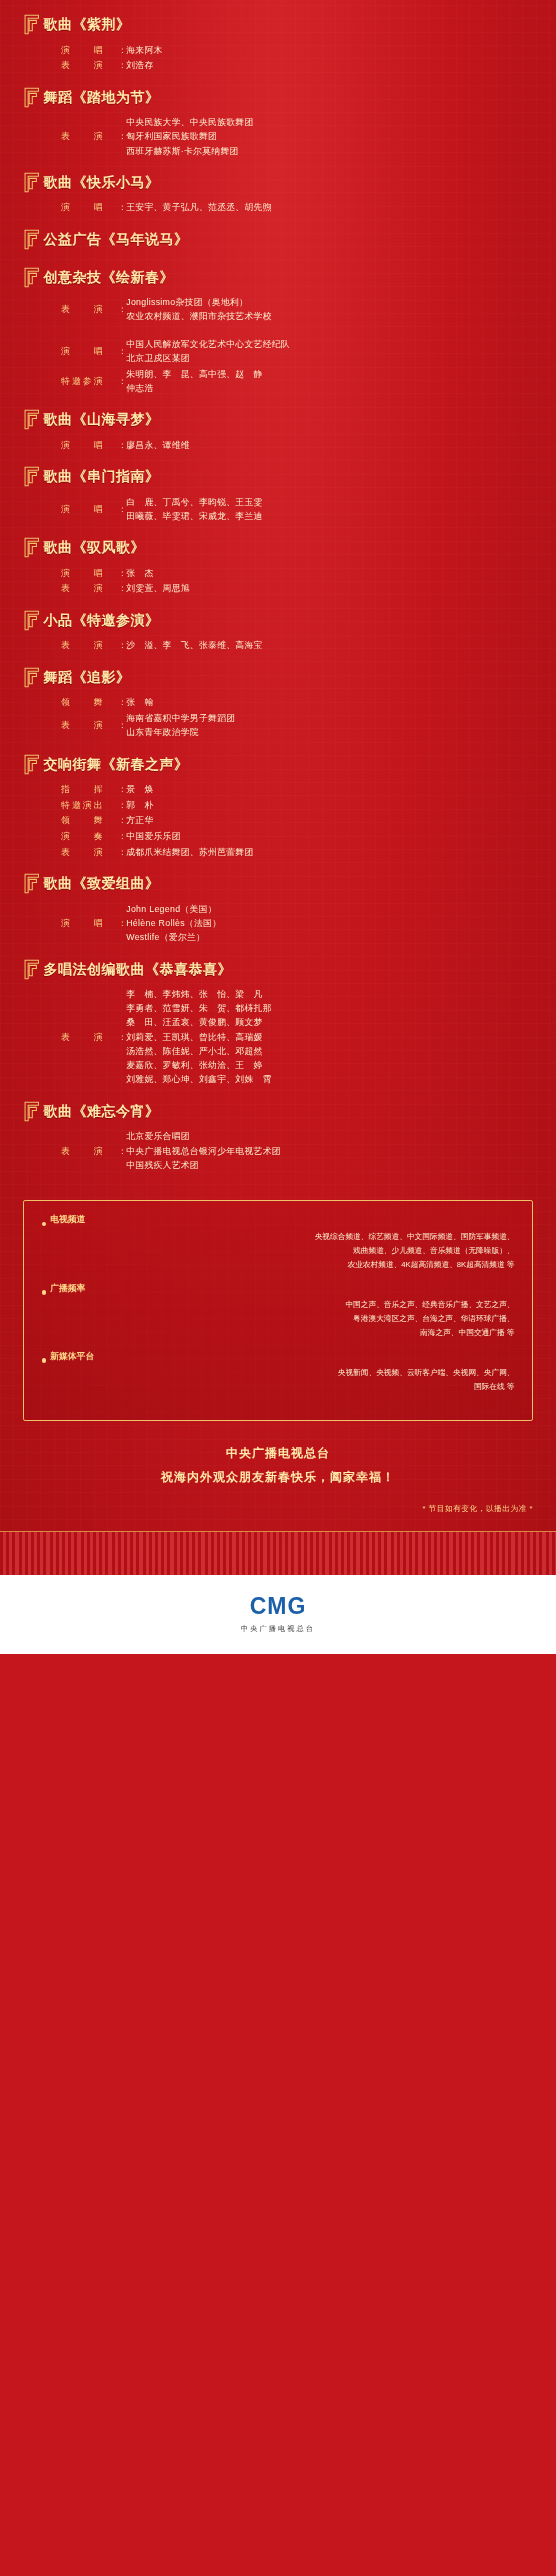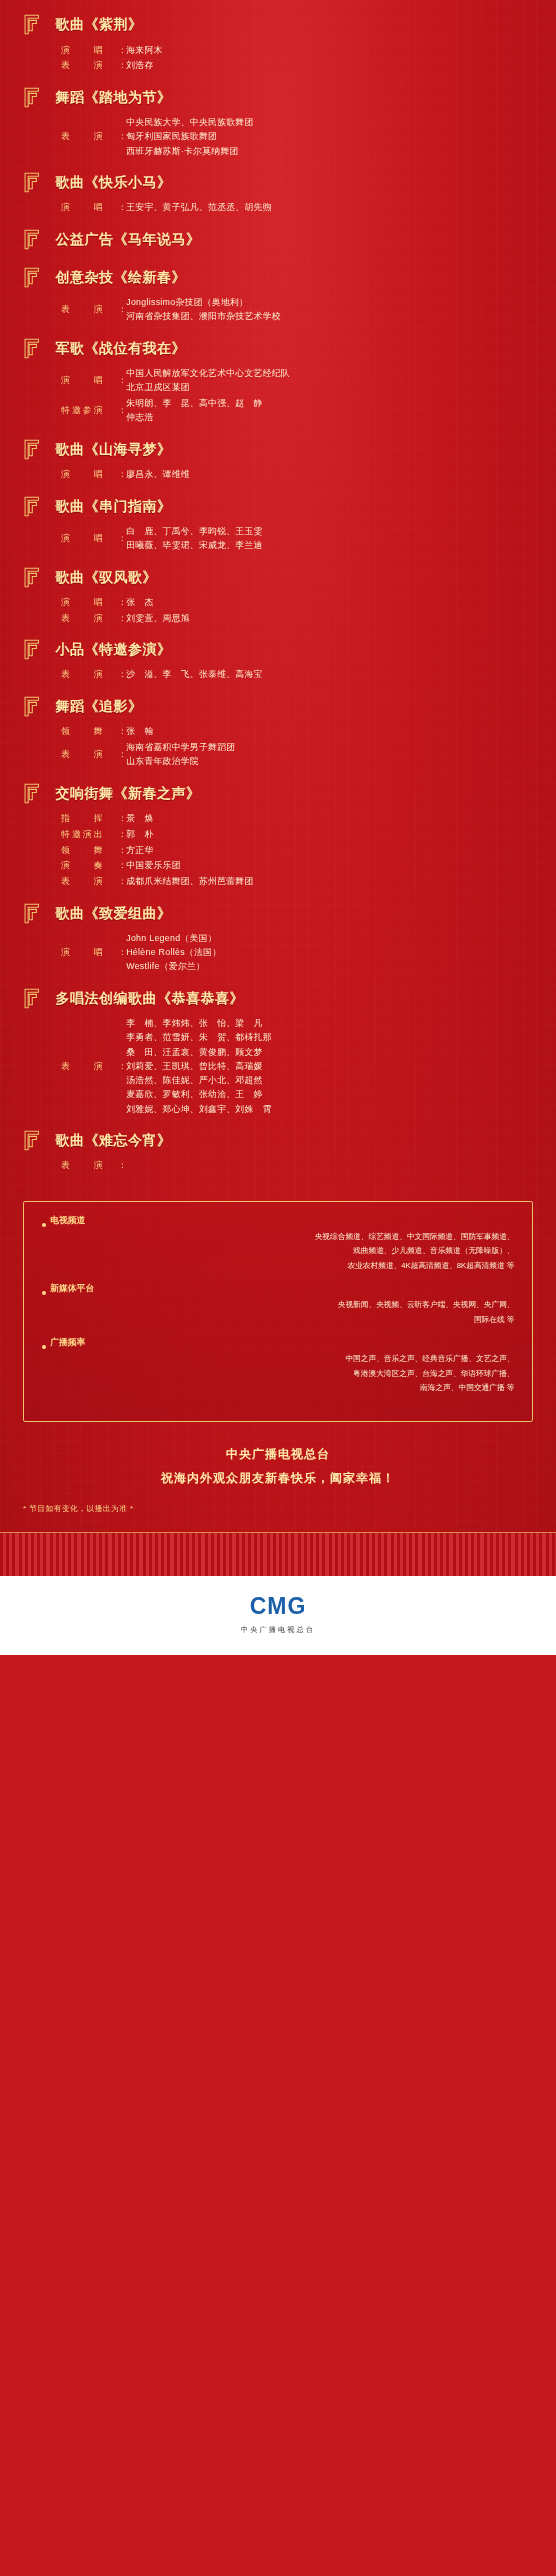--- a/index.html
+++ b/index.html
@@ -25,21 +25,21 @@
     background-image:
       repeating-linear-gradient(90deg, rgba(255,255,255,0.018) 0 1px, transparent 1px 13.4px),
       repeating-linear-gradient(0deg, rgba(255,255,255,0.018) 0 1px, transparent 1px 13.4px);
     pointer-events:none;
   }
   .content { position: relative; z-index: 2; padding: 13.4px 23px 0 23px; }
 
   
   .block { margin-bottom: 13.4px; }
 
-  .title-row { display:flex; align-items:center; gap:12px; margin-bottom: 5.2px; text-align: center; }
+  .title-row { display:flex; align-items:center; gap:0; margin-bottom: 5.2px; text-align: center; }
   .corner {
     width: 19.6px; height: 24px;
     position: relative;
     flex: none;
   }
   .corner svg { display:block; }
   .title-text {
     font-size: 14px;
     font-weight: bold;
     color: #ffe9a8;
@@ -84,21 +84,21 @@
   .pgroup-title {
     font-size: 8.8px; color:#ffd98a; font-weight:bold; margin-bottom:3.1px;
     display:flex; align-items:flex-end; gap:4.1px;
   }
   .dot { width:4.6px; height:4.6px; background:#ffd98a; border-radius:50%; display:inline-block;}
   .pgroup-body { font-size: 7.7px; line-height: 1.85; color:#fff2d2; padding-left: 9.3px; text-align: right; }
 
   .closing { text-align:center; margin: 24px 0 5.2px 0; }
   .closing .l1 { font-size: 12px; color:#ffe9a8; font-weight:bold; letter-spacing:1px; margin-bottom: 7.2px;}
   .closing .l2 { font-size: 12px; color:#ffe9a8; font-weight:bold; letter-spacing:1px;text-align:center;}
-  .note { text-align:left; font-size: 7.7px; color:#ffd98a; margin-top: 17.5px; letter-spacing:0.5px;}
+  .note { text-align:right; font-size: 7.7px; color:#ffd98a; margin-top: 17.5px; letter-spacing:0.5px;}
 
   
   .footer-pattern {
     height: 44px;
     margin-top: 17.5px;
     background:
       repeating-linear-gradient(90deg, #b10f14 0 3.1px, #d8363b 3.1px 6.2px);
     opacity:.75;
     border-top: 1.5px solid #e8b45a;
   }
@@ -209,35 +209,26 @@
               </svg>
             </span>
             <span class="title-text">创意杂技《绘新春》</span>
           </div>
           <div class="credits">
             <div class="credit-line">
               <span class="role">表　　演</span>
               <span class="colon">：</span>
               <span class="names">
                 <div>Jonglissimo杂技团（奥地利）</div>
-                <div>河南省杂技集团、濮阳市杂技艺术学校</div>
-              </span>
-            </div>
-          </div>
-        </div>
-        <div class="block">
-          <div class="title-row">
-            <span class="corner">
-              <svg width="19.6" height="24" viewBox="0 0 38 46">
-                <path d="M4 4 H30 V10 H10 V40 H4 Z" fill="none" stroke="#f0c26a" stroke-width="2"></path>
-                <path d="M12 14 H26 V20 H18 V34 H12 Z" fill="none" stroke="#f0c26a" stroke-width="2"></path>
-              </svg>
-            </span>
-            <span class="title-text">军歌《战位有我在》</span>
-          </div>
+                <div>农业农村频道、濮阳市杂技艺术学校</div>
+              </span>
+            </div>
+          </div>
+        </div>
+        <div class="block">
           <div class="credits">
             <div class="credit-line">
               <span class="role">演　　唱</span>
               <span class="colon">：</span>
               <span class="names">
                 <div>中国人民解放军文化艺术中心文艺经纪队</div>
                 <div>北京卫戍区某团</div>
               </span>
             </div>
             <div class="credit-line">
@@ -469,52 +460,57 @@
                 <path d="M4 4 H30 V10 H10 V40 H4 Z" fill="none" stroke="#f0c26a" stroke-width="2"></path>
                 <path d="M12 14 H26 V20 H18 V34 H12 Z" fill="none" stroke="#f0c26a" stroke-width="2"></path>
               </svg>
             </span>
             <span class="title-text">歌曲《难忘今宵》</span>
           </div>
           <div class="credits">
             <div class="credit-line">
               <span class="role">表　　演</span>
               <span class="colon">：</span>
+              <span class="names">
+                <div>北京爱乐合唱团</div>
+                <div>中央广播电视总台银河少年电视艺术团</div>
+                <div>中国残疾人艺术团</div>
+              </span>
             </div>
           </div>
         </div>
       </div>
 
     <div class="platform">
       <div id="platform-groups">
           <div class="pgroup">
             <div class="pgroup-title">
               <span class="dot"></span>
               <span>电视频道</span>
             </div>
             <div class="pgroup-body" style="white-space: pre-line;">央视综合频道、综艺频道、中文国际频道、国防军事频道、
 戏曲频道、少儿频道、音乐频道（无降噪版）、
 农业农村频道、4K超高清频道、8K超高清频道 等</div>
           </div>
           <div class="pgroup">
             <div class="pgroup-title">
               <span class="dot"></span>
-              <span>新媒体平台</span>
-            </div>
-            <div class="pgroup-body" style="white-space: pre-line;">央视新闻、央视频、云听客户端、央视网、央广网、
-国际在线 等</div>
+              <span>广播频率</span>
+            </div>
+            <div class="pgroup-body" style="white-space: pre-line;">中国之声、音乐之声、经典音乐广播、文艺之声、
+粤港澳大湾区之声、台海之声、华语环球广播、
+南海之声、中国交通广播 等</div>
           </div>
           <div class="pgroup">
             <div class="pgroup-title">
               <span class="dot"></span>
-              <span>广播频率</span>
-            </div>
-            <div class="pgroup-body" style="white-space: pre-line;">中国之声、音乐之声、经典音乐广播、文艺之声、
-粤港澳大湾区之声、台海之声、华语环球广播、
-南海之声、中国交通广播 等</div>
+              <span>新媒体平台</span>
+            </div>
+            <div class="pgroup-body" style="white-space: pre-line;">央视新闻、央视频、云听客户端、央视网、央广网、
+国际在线 等</div>
           </div>
         </div>
     </div>
 
     <div class="closing">
       <div class="l1">中央广播电视总台</div>
       <div class="l2">祝海内外观众朋友新春快乐，阖家幸福！</div>
     </div>
     <div class="note">* 节目如有变化，以播出为准 *</div>
 

